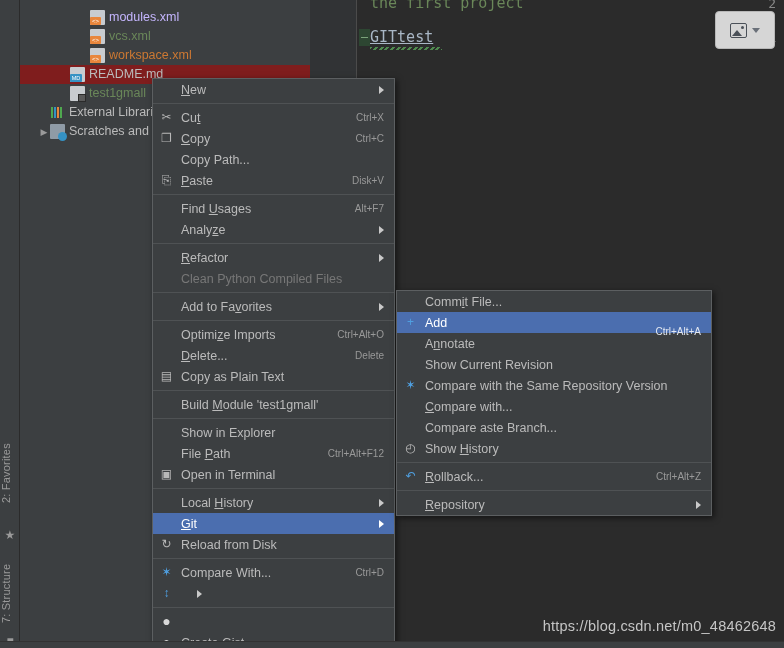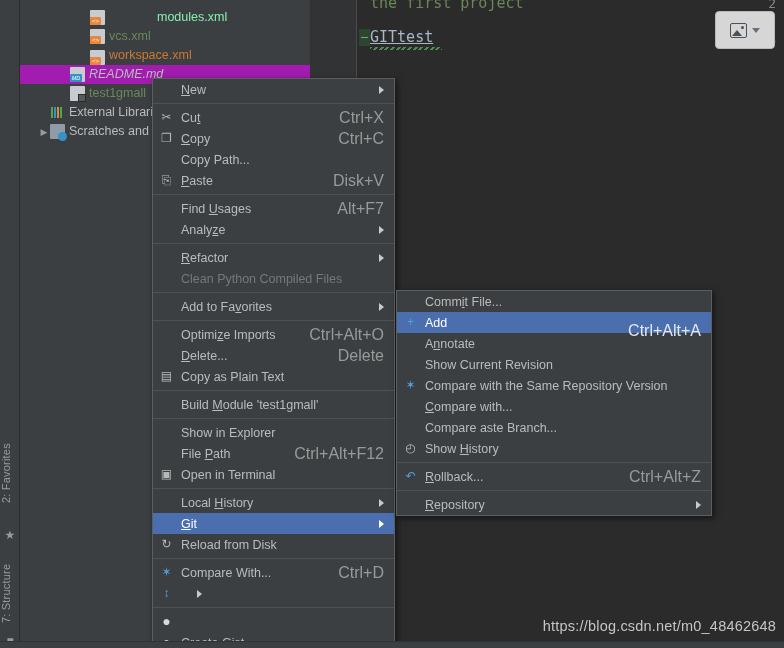--- a/index.html
+++ b/index.html
@@ -33,21 +33,21 @@
   
   .tree {
     position: absolute; left: 20px; top: 0; width: 290px; height: 648px;
     background: #3c3f41;
   }
   .trow {
     position: absolute; left: 0; height: 19px; width: 290px;
     display: flex; align-items: center; white-space: nowrap;
     font-size: 12.5px; padding-left: 2px;
   }
-  .trow.sel { background: #a21caf; font-style: italic; }
+  .trow.sel { background: #7f1d1d; }
   .tw { display: inline-block; width: 12px; text-align: center; color: #9a9a9a; font-size: 9px; }
   .ticon { display: inline-block; width: 15px; height: 15px; margin-right: 4px; position: relative; flex: 0 0 auto; }
   .tlabel { line-height: 19px; }
 
   
   .ic-xml { background: #c8ccd0; border-radius: 1px; }
   .ic-xml::before {
     content: ""; position: absolute; left: 0; top: 7px; width: 11px; height: 8px;
     background: #e8863c; border-radius: 1px;
   }
@@ -151,21 +151,21 @@
     padding: 0;
   }
   .mi {
     position: relative; height: 21px; display: flex; align-items: center;
     padding-left: 28px; padding-right: 10px; white-space: nowrap;
     font-size: 12.5px; color: #bbbbbb; cursor: default;
   }
   .mi.sel { background: #4b6eaf; color: #ffffff; }
   .mi.dis { color: #777777; }
   .mi .lbl { flex: 1 1 auto; }
-  .mi .acc { color: #999999; margin-left: 24px; font-size: 16px; }
+  .mi .acc { color: #999999; margin-left: 24px; font-size: 10px; }
   .mi.sel .acc { color: #e3e8f2; margin-top: 17px; }
   .mi .arrow {
     width: 0; height: 0; margin-left: 16px;
     border-top: 4px solid transparent; border-bottom: 4px solid transparent;
     border-left: 5px solid #c9c9c9;
   }
   .mi.sel .arrow { border-left-color: #ffffff; }
   .sep { height: 1px; background: #4f5254; margin: 3px 0 3px 0; }
   .mico {
     position: absolute; left: 6px; top: 3px; width: 15px; height: 15px;
@@ -194,28 +194,28 @@
     <div class="vlabel" style="top:438px;height:70px;">2: Favorites</div>
     <div class="vicon" style="top:528px;">★</div>
     <div class="vlabel" style="top:556px;height:74px;">7: Structure</div>
     <div class="vicon" style="top:634px;">■</div>
   </div>
 
   <div class="tree">
       <div class="trow" style="top: 8px;">
         <span class="tw" style="margin-left: 56px;"></span>
         <span class="ticon ic-xml"></span>
-        <span class="tlabel" style="color: #86efac; margin-left: 48px;">modules.xml</span>
+        <span class="tlabel" style="color: #c4b5fd;">modules.xml</span>
       </div>
       <div class="trow" style="top: 27px;">
         <span class="tw" style="margin-left: 56px;"></span>
         <span class="ticon ic-xml"></span>
         <span class="tlabel" style="color: rgb(106, 135, 89);">vcs.xml</span>
       </div>
-      <div class="trow" style="top: 46px; align-items: flex-end;">
+      <div class="trow" style="top: 46px;">
         <span class="tw" style="margin-left: 56px;"></span>
         <span class="ticon ic-xml"></span>
         <span class="tlabel" style="color: rgb(204, 120, 50);">workspace.xml</span>
       </div>
       <div class="trow sel" style="top: 65px;">
         <span class="tw" style="margin-left: 36px;"></span>
         <span class="ticon ic-md"></span>
         <span class="tlabel" style="color: rgb(187, 187, 187);">README.md</span>
       </div>
       <div class="trow" style="top: 84px;">

